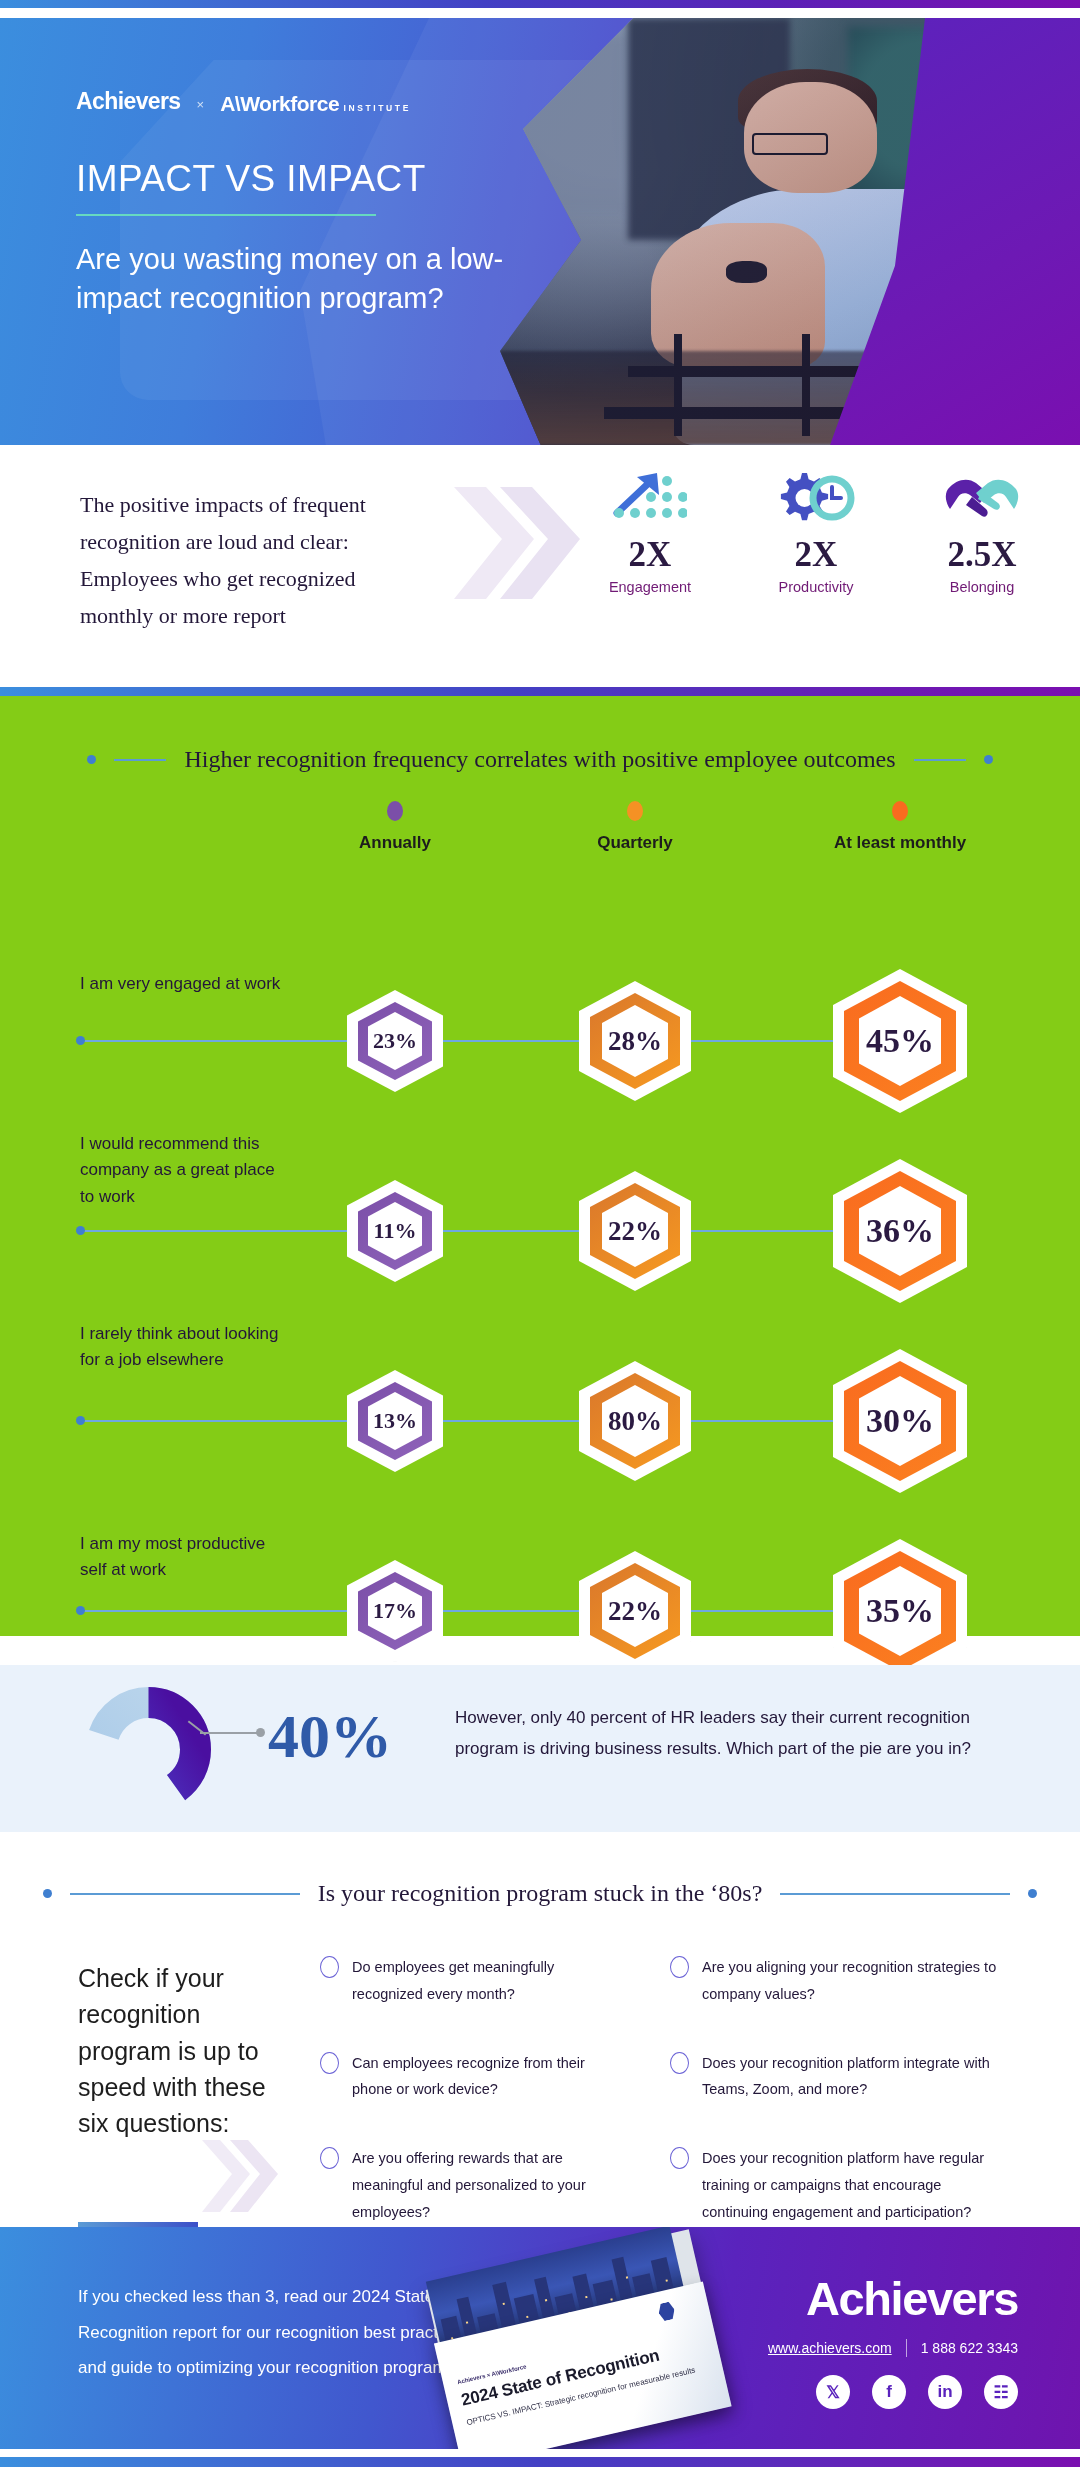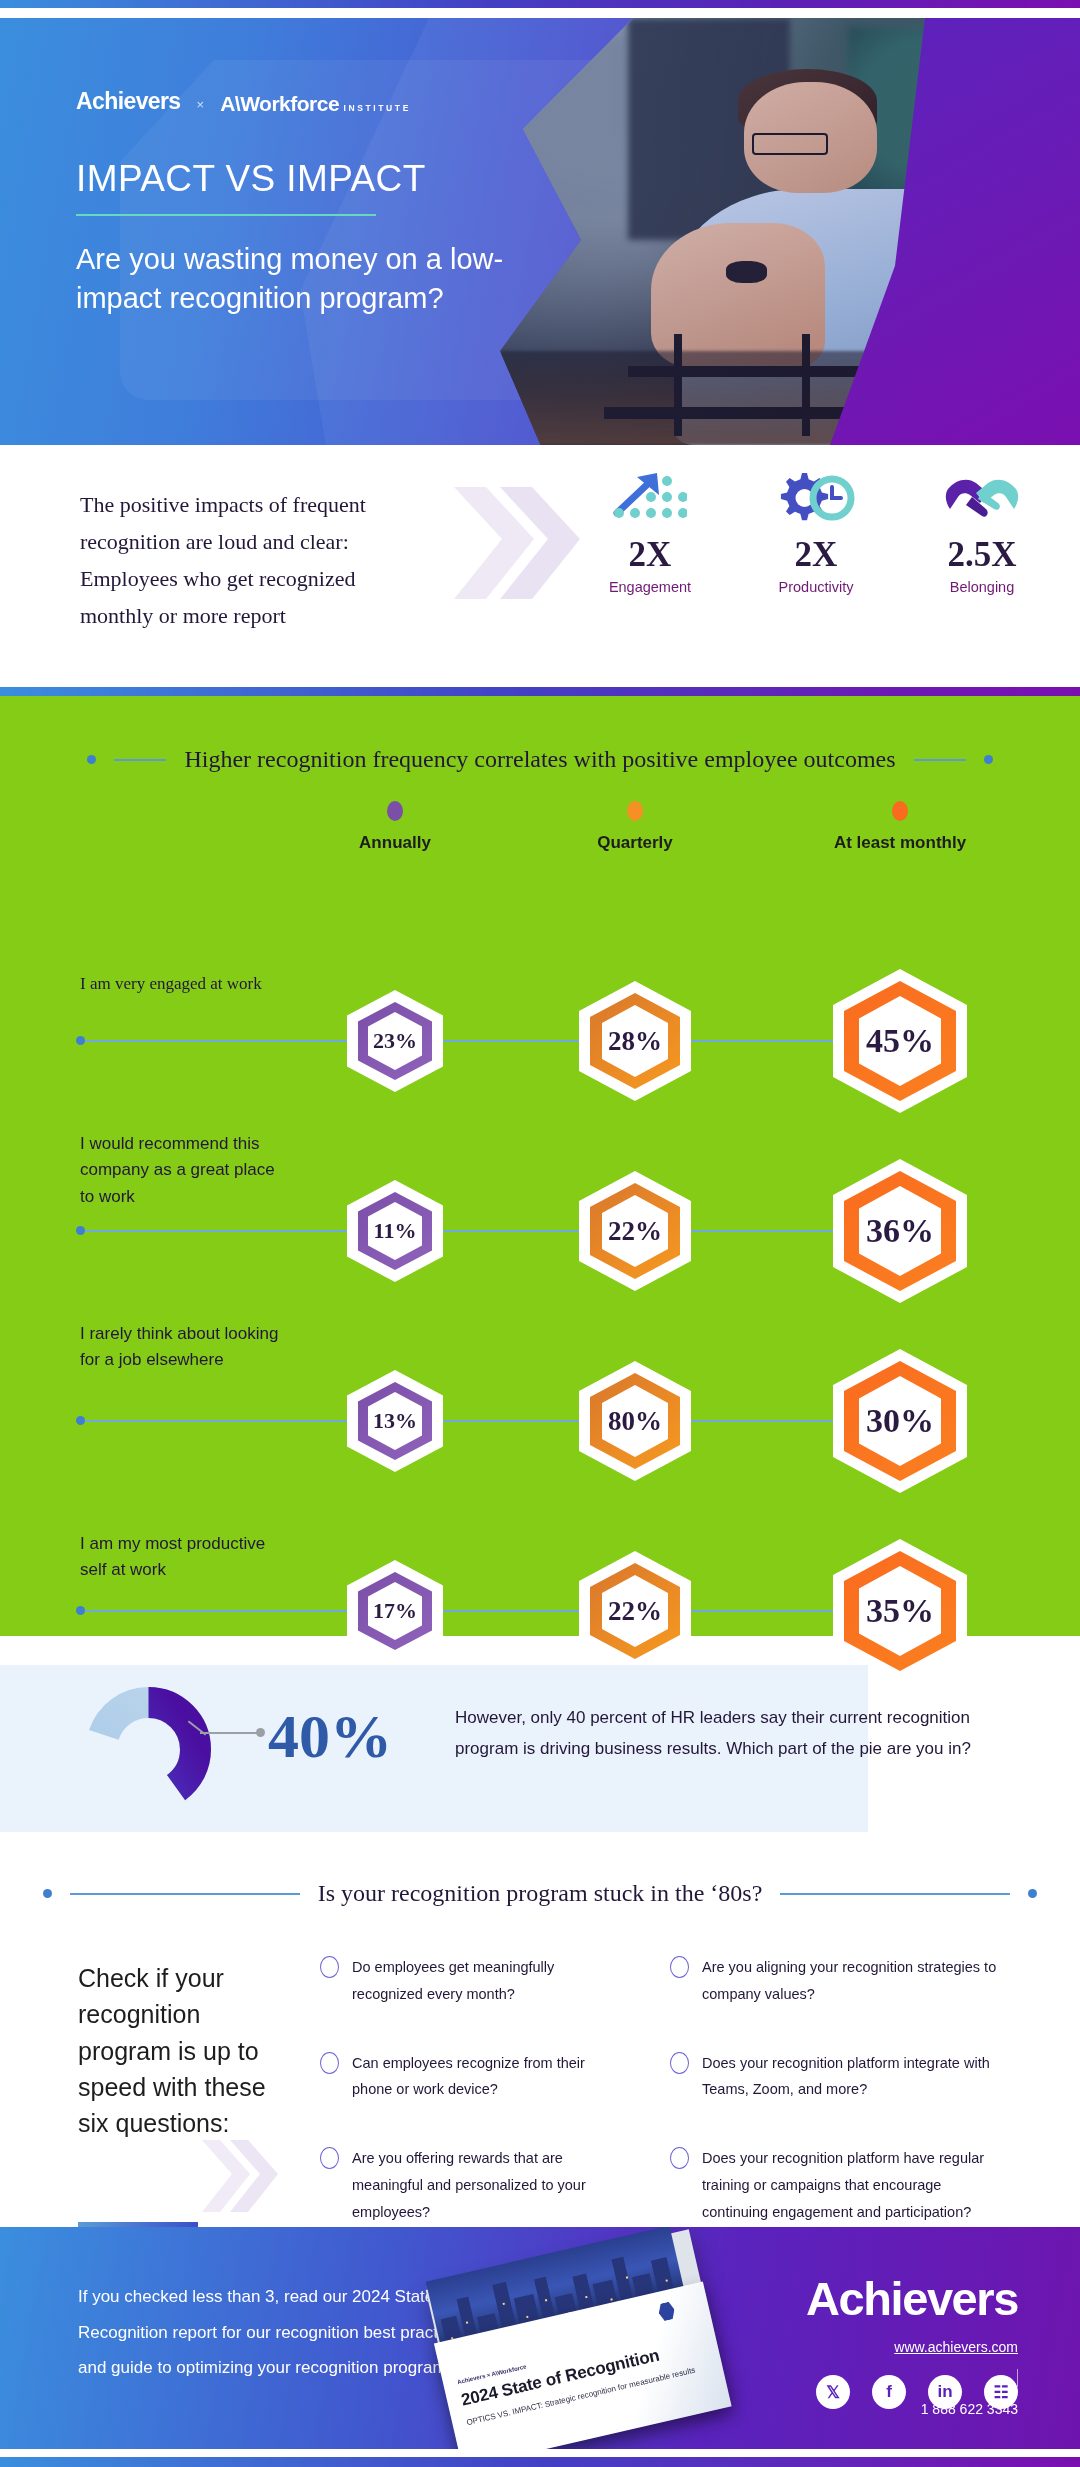--- a/index.html
+++ b/index.html
@@ -122,21 +122,21 @@
   .hexrow { position:relative; height:190px; }
   .row-label { position:absolute; left:80px; font-size:17px; line-height:1.55; color:#231739; }
   .axis { position:absolute; left:80px; height:2px; background:#6fa8e0; }
   .axis-dot { position:absolute; left:76px; width:9px; height:9px; border-radius:50%; background:#3f7fd0; }
 
   .hexwrap { position:absolute; }
   .hexval { position:absolute; inset:0; display:flex; align-items:center; justify-content:center;
      font-family:"Liberation Serif", serif; font-weight:bold; color:#2b1a42; }
 
   
-  .donutsec { position:absolute; left:0; top:1665px; width:868px; height:167px; background:#eaf2fb; }
+  .donutsec { position:absolute; left:0; top:1665px; width:1080px; height:167px; background:#eaf2fb; }
   .donut { position:absolute; left:86px; top:22px; width:125px; height:125px; }
   .leader { position:absolute; left:200px; top:67px; width:60px; height:2px; background:#9aa0a6; }
   .leader-dot { position:absolute; left:256px; top:63px; width:9px; height:9px; border-radius:50%; background:#9aa0a6; }
   .leader-tick { position:absolute; left:186px; top:62px; width:22px; height:2px; background:#9aa0a6; transform:rotate(38deg); }
   .donut-pct { position:absolute; left:268px; top:40px; font-family:"Liberation Serif", serif;
      font-weight:bold; font-size:62px; color:#2f5aa8; line-height:1; }
   .donut-copy { position:absolute; left:455px; top:38px; width:560px; font-size:17px; line-height:1.82; color:#231739; }
 
   
   .checksec { position:absolute; left:0; top:1832px; width:1080px; height:395px; background:#fff; }
@@ -147,21 +147,21 @@
      display:grid; grid-template-columns:290px 330px; gap:42px 60px; }
   .qitem { display:flex; gap:13px; }
   .qcircle { flex:0 0 auto; width:19px; height:22px; border:1.6px solid #6b63d6; border-radius:50%; margin-top:2px; }
   .qtext { font-size:14.5px; line-height:1.85; color:#231739; }
 
   
   .footer { position:absolute; left:0; top:2227px; width:1080px; height:240px;
      background:linear-gradient(100deg,#3b8ede 0%,#4157ce 36%,#5a23bd 66%,#6f14ae 100%); overflow:hidden; }
   .footer-copy { position:absolute; left:78px; top:52px; width:420px; color:#fff; font-size:17px; line-height:2.1; }
   .footer-logo { position:absolute; right:62px; top:44px; color:#fff; font-size:47px; font-weight:bold; letter-spacing:-1.4px; }
-  .footer-contact { position:absolute; right:62px; top:112px; display:flex; align-items:flex-end; gap:14px; color:#fff; font-size:14px;flex-direction:column; }
+  .footer-contact { position:absolute; right:62px; top:112px; display:flex; align-items:center; gap:14px; color:#fff; font-size:14px; }
   .footer-url { text-decoration:underline; }
   .footer-sep { width:1px; height:18px; background:rgba(255,255,255,.6); }
   .socials { position:absolute; right:62px; top:148px; display:flex; gap:22px; }
   .soc { width:34px; height:34px; border-radius:50%; background:#fff; display:flex; align-items:center; justify-content:center;
      color:#5a23bd; font-weight:bold; font-size:17px; }
   .footer-bottom { position:absolute; left:0; bottom:0; width:1080px; height:10px;
      background:linear-gradient(90deg,#3b8ede,#4340c4 50%,#7a0fb0); }
   .footer-whitegap { position:absolute; left:0; bottom:10px; width:1080px; height:8px; background:#fff; }
 
   
@@ -311,21 +311,21 @@
       <div class="legend-lbl">Quarterly</div>
     </div>
     <div class="legend-col" style="left:790px">
       <div class="legend-dot" style="background:#f96b1f"></div>
       <div class="legend-lbl">At least monthly</div>
     </div>
   </div>
 
   <div class="hexrows" id="hexrows">
       <div class="hexrow">
-        <div class="row-label" style="top: 25px; width: 210px; font-family: Liberation Serif, serif;">I am very engaged at work</div>
+        <div class="row-label" style="top: 25px; width: 210px;">I am very engaged at work</div>
         <div class="axis" style="top: 94px; width: 830px;"></div>
         <div class="axis-dot" style="top: 90px;"></div>
         <div class="hexwrap" style="left: 358px; top: 56px; width: 74px; height: 78px;">
           <div style="position: absolute; left: -11px; top: -12px; width: 96px; height: 102px; background: rgb(255, 255, 255); clip-path: polygon(50% 0%, 100% 25%, 100% 75%, 50% 100%, 0% 75%, 0% 25%); box-shadow: rgba(0, 0, 0, 0.13) 0px 2px 9px;"></div>
           <div style="position: absolute; inset: 0px; clip-path: polygon(50% 0%, 100% 25%, 100% 75%, 50% 100%, 0% 75%, 0% 25%); background: linear-gradient(140deg, rgb(123, 79, 168) 0%, rgb(143, 99, 186) 100%);"></div>
           <div style="position: absolute; left: 10px; top: 10px; width: 54px; height: 58px; clip-path: polygon(50% 0%, 100% 25%, 100% 75%, 50% 100%, 0% 75%, 0% 25%); background: rgb(255, 255, 255);"></div>
           <div class="hexval" style="font-size: 22px;">23%</div>
         </div>
         <div class="hexwrap" style="left: 590px; top: 47px; width: 90px; height: 96px;">
           <div style="position: absolute; left: -11px; top: -12px; width: 112px; height: 120px; background: rgb(255, 255, 255); clip-path: polygon(50% 0%, 100% 25%, 100% 75%, 50% 100%, 0% 75%, 0% 25%); box-shadow: rgba(0, 0, 0, 0.13) 0px 2px 9px;"></div>

